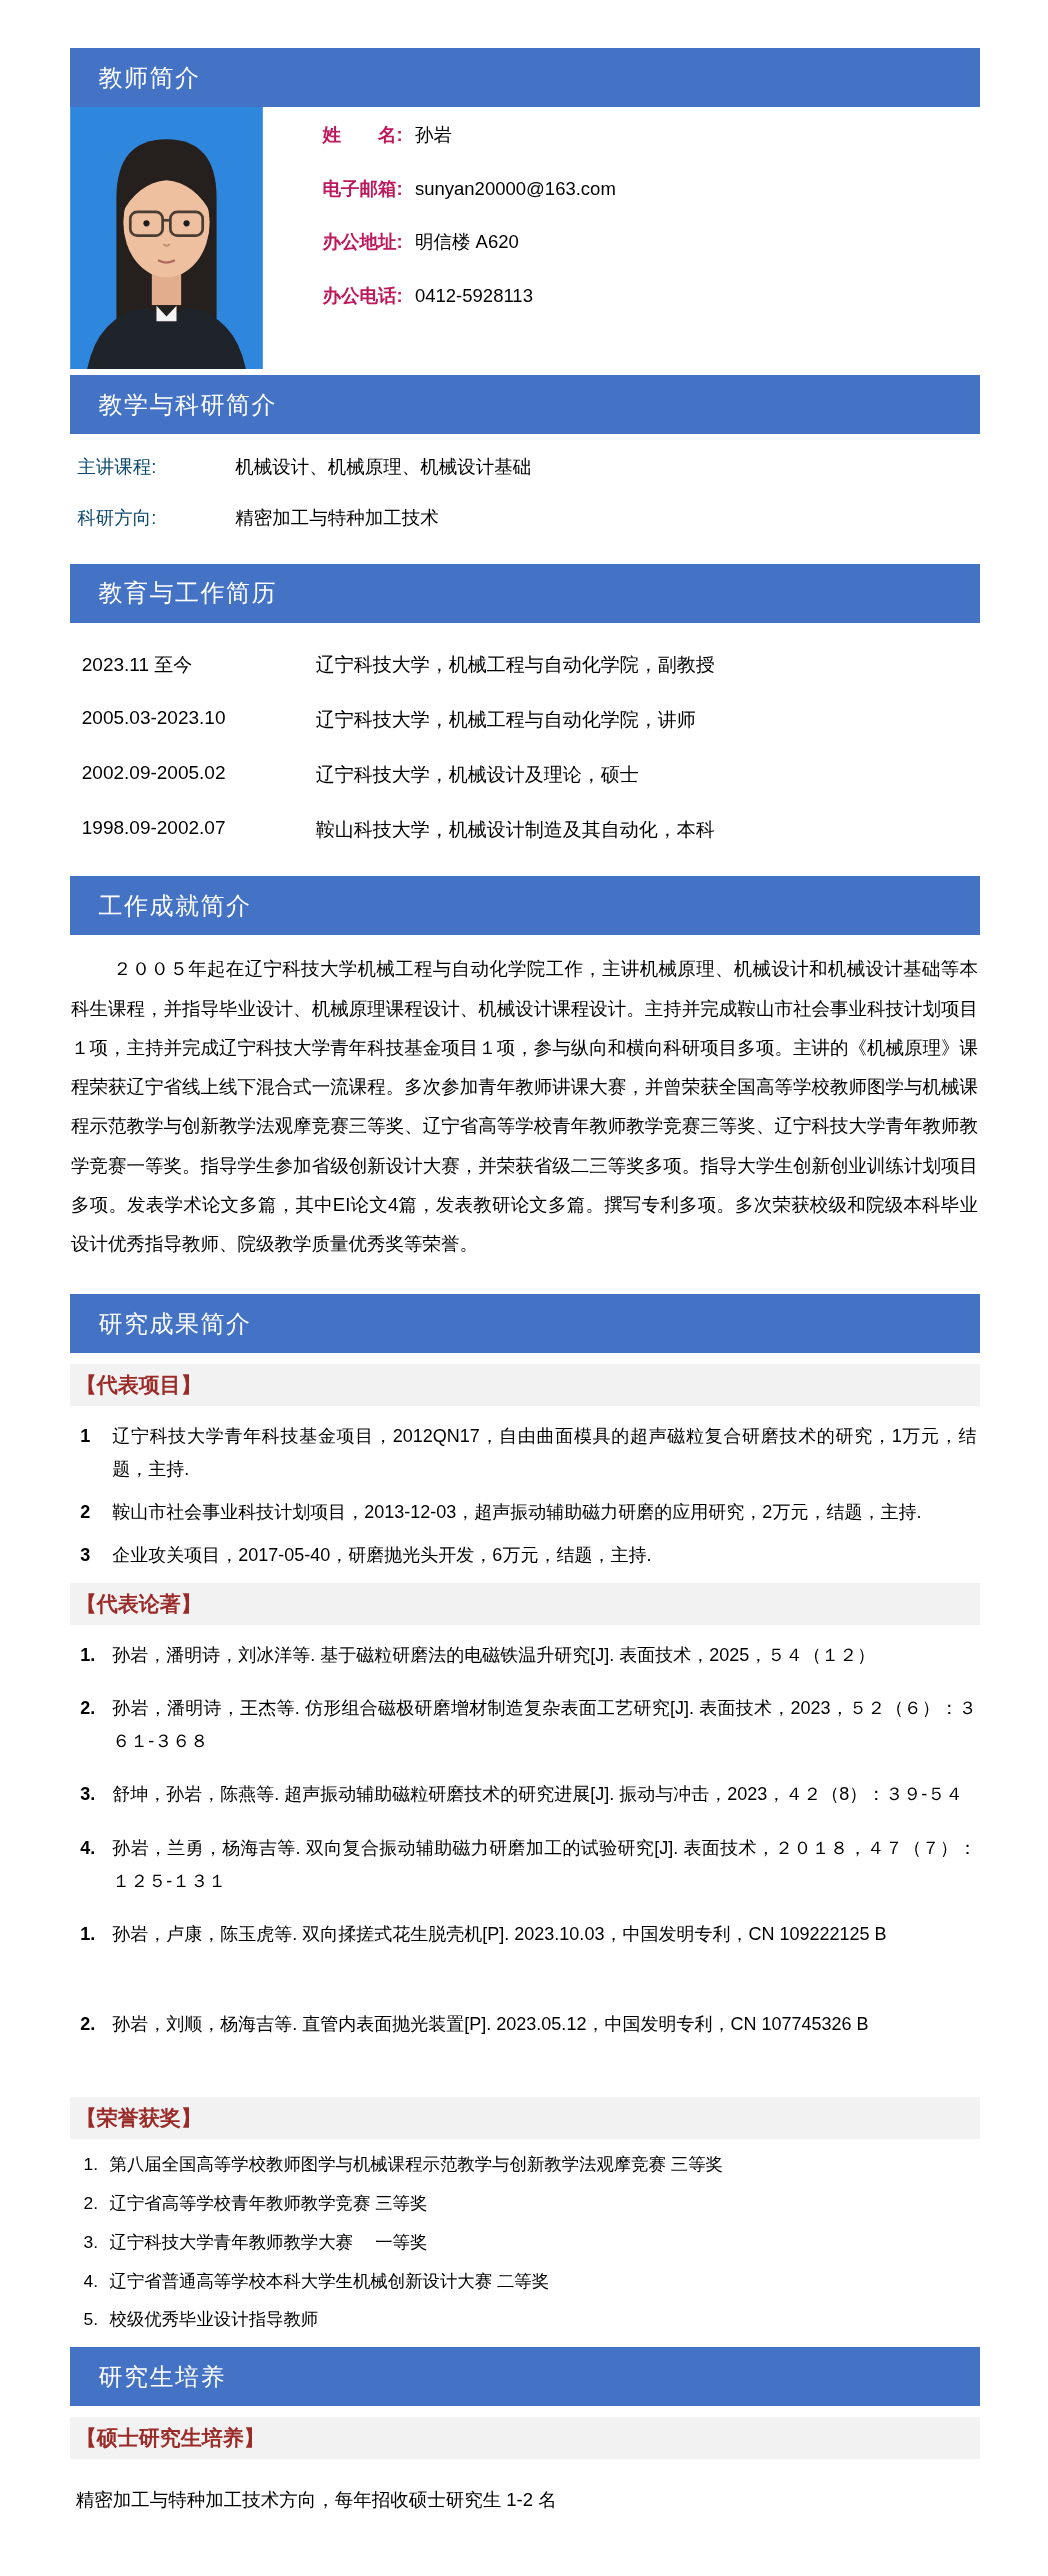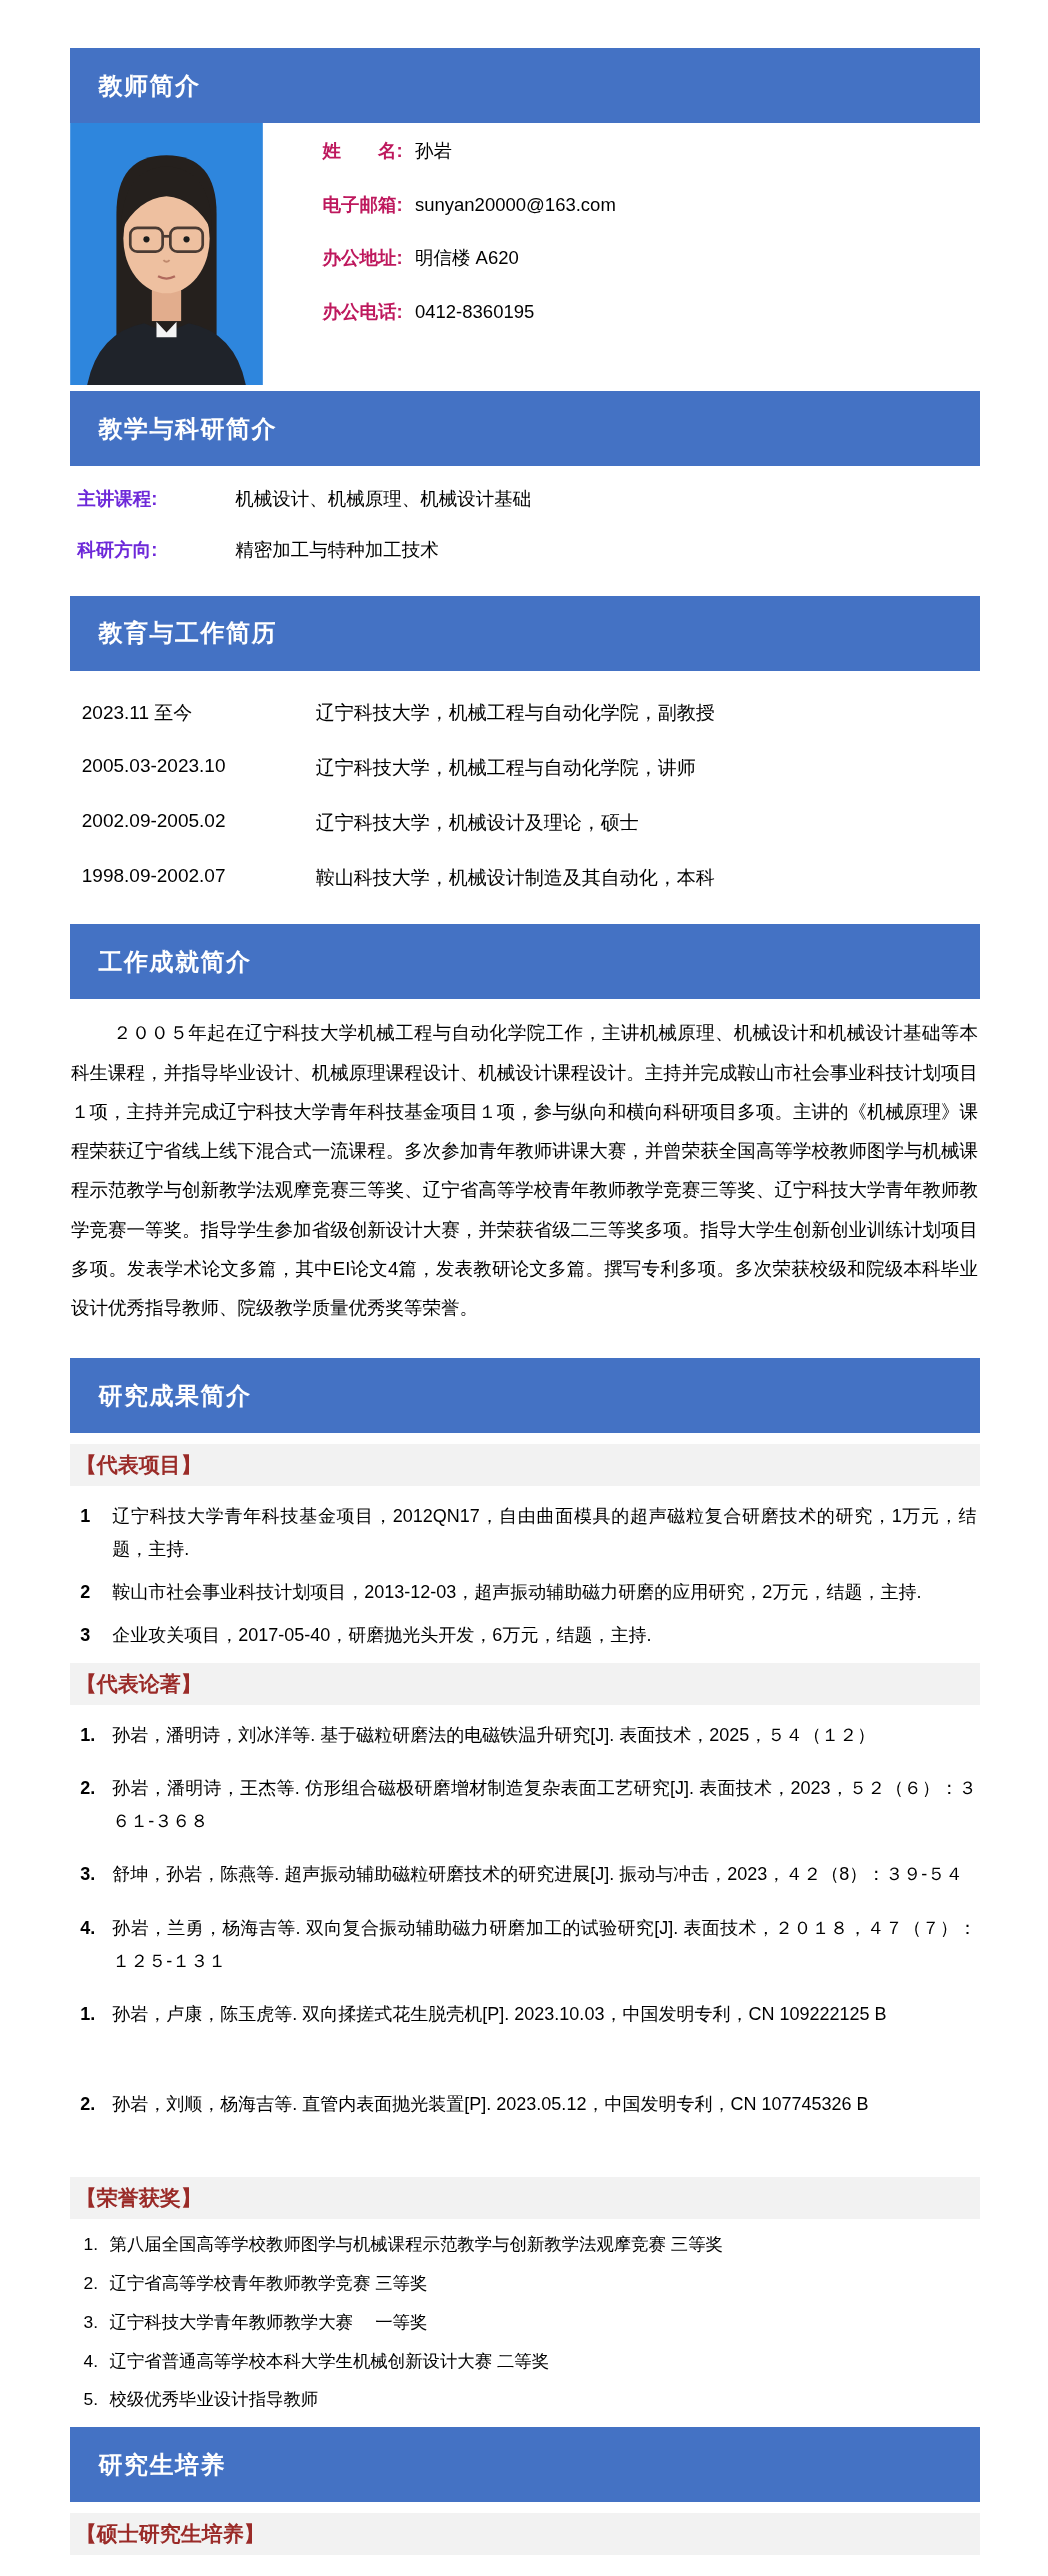--- a/index.html
+++ b/index.html
@@ -4,38 +4,38 @@
 <style>
   html,body{margin:0;padding:0;}
   body{
     width:1049px;min-height:2576px;background:#ffffff;color:#000;
     font-family:"Liberation Sans","DejaVu Sans",sans-serif;
     -webkit-font-smoothing:antialiased;
   }
   .page{width:910px;margin:0 auto;padding-top:48px;box-sizing:border-box;}
 
   .section-bar{
-    height:75px;box-sizing:border-box;display:flex;align-items:center;
-    background:#4472c4;color:#ffffff;font-size:24px;font-weight:bold;
+    height:59px;box-sizing:border-box;display:flex;align-items:center;
+    background:#4472c4;color:#ffffff;font-size:24px;font-weight:normal;
     padding-left:29px;letter-spacing:1.5px;
   }
 
   
   .profile{display:flex;}
   .photo{width:193px;height:262px;flex:none;overflow:hidden;}
   .photo svg{display:block;}
   .fields{flex:1;padding:15.4px 0 0 60px;}
   .field{display:flex;font-size:18.5px;margin-bottom:28.5px;align-items:baseline;}
   .field-label{color:#be185d;font-weight:bold;white-space:pre;}
   .field-value{margin-left:12.3px;color:#000;}
 
   
   .teaching{padding:20px 0 7.7px 7.7px;}
   .kv{display:flex;font-size:18.5px;margin-bottom:26px;}
-  .kv-label{color:#6d28d9;font-weight:bold;width:158px;flex:none;}
+  .kv-label{color:#0c4a6e;font-weight:normal;width:158px;flex:none;}
   .kv-value{color:#000;}
 
   
   .history{padding:29px 0 4.6px 12.3px;}
   .hist{display:flex;font-size:19px;margin-bottom:29px;}
   .hist-period{width:234px;flex:none;}
 
   
   .para{
     font-size:18.5px;line-height:2.12;text-align:justify;text-indent:42px;
@@ -97,21 +97,21 @@
       <div class="field">
         <span class="field-label">电子邮箱:</span>
         <span class="field-value">sunyan20000@163.com</span>
       </div>
       <div class="field">
         <span class="field-label">办公地址:</span>
         <span class="field-value">明信楼 A620</span>
       </div>
       <div class="field">
         <span class="field-label">办公电话:</span>
-        <span class="field-value">0412-8360195</span>
+        <span class="field-value">0412-5928113</span>
       </div>
     </div>
   </div>
 
   <div class="section-bar mt8">
     <span>教学与科研简介</span>
   </div>
   <div class="teaching">
     <div class="kv">
       <span class="kv-label">主讲课程:</span>

